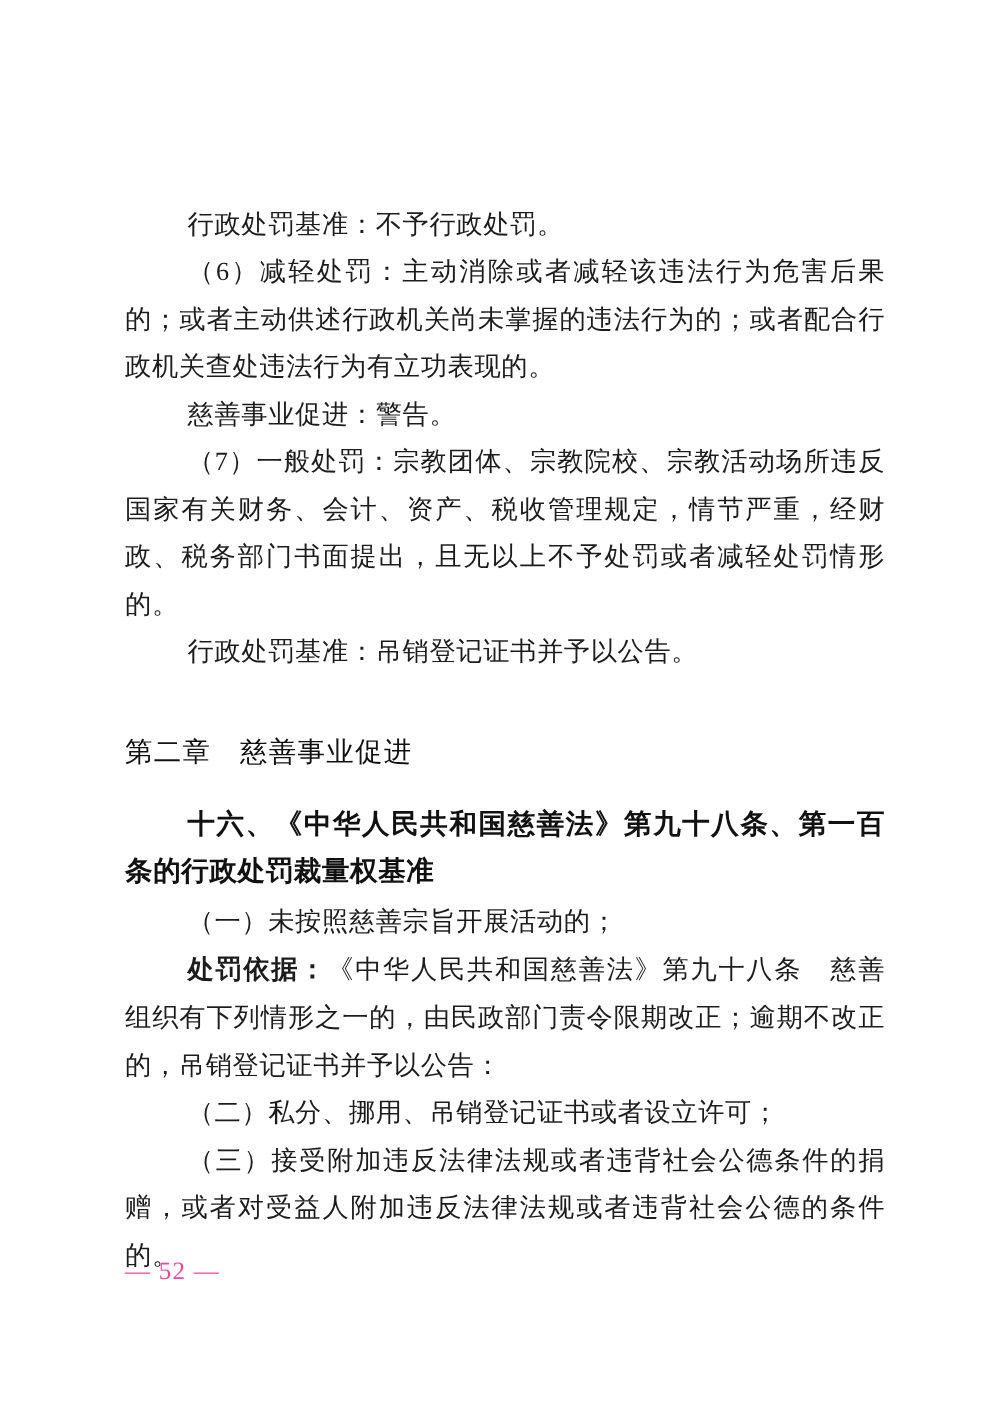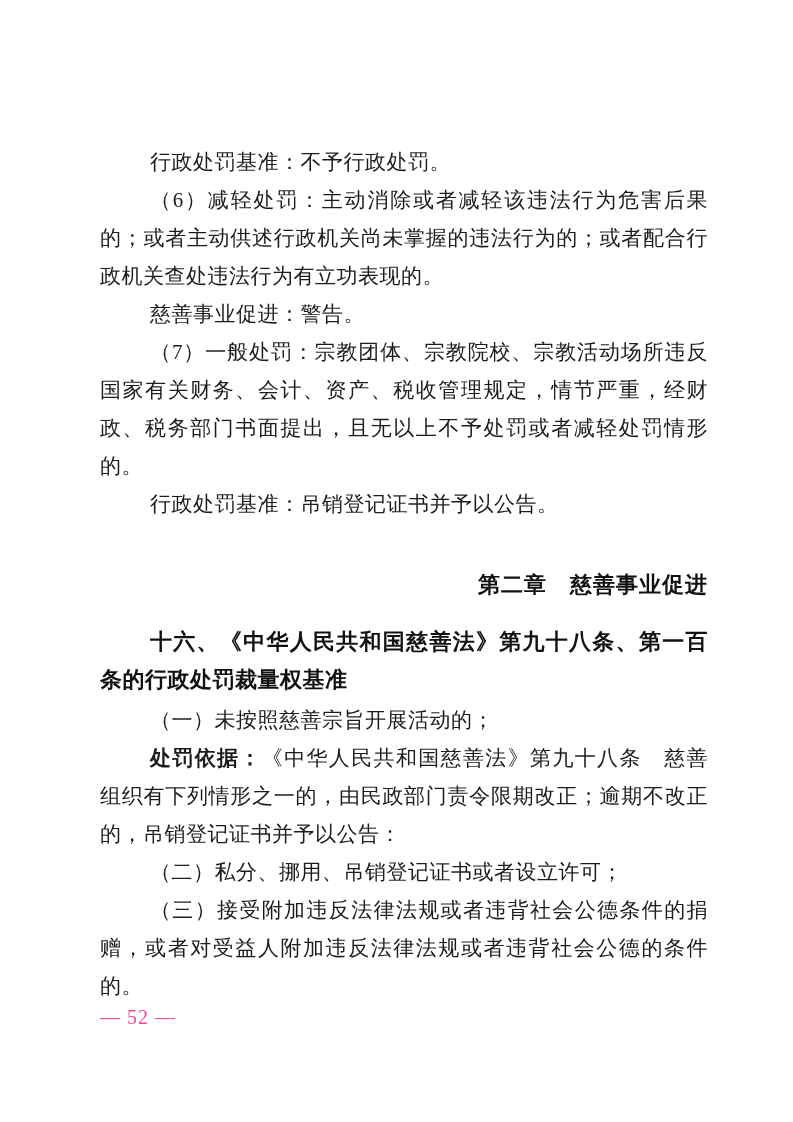--- a/index.html
+++ b/index.html
@@ -11,40 +11,40 @@
     position: relative;
     width: 793px;
     height: 1122px;
     background: #ffffff;
     overflow: hidden;
     color: #1c1c1c;
   }
   .content {
     position: absolute;
     left: 100px;
-    top: 143px;
+    top: 160px;
     width: 608px;
   }
   .para {
     margin: 0;
     font-family: "Liberation Serif", "DejaVu Serif", serif;
     font-size: 21px;
     line-height: 38px;
     text-align: justify;
     text-indent: 50px;
     letter-spacing: 0.5px;
     color: #1c1c1c;
   }
   .chapter-title {
     margin: 43px 0 0 0;
     font-family: "Liberation Sans", "DejaVu Sans", sans-serif;
-    font-weight: 700;
+    font-weight: 400;
     font-size: 22px;
     line-height: 38px;
-    text-align: right;
+    text-align: left;
     text-indent: 0;
     letter-spacing: 1px;
     color: #111111;
   }
   .section-heading {
     margin: 21px 0 0 0;
     font-family: Liberation Mono, monospace;
     font-weight: 700;
     font-size: 22px;
     line-height: 38px;

